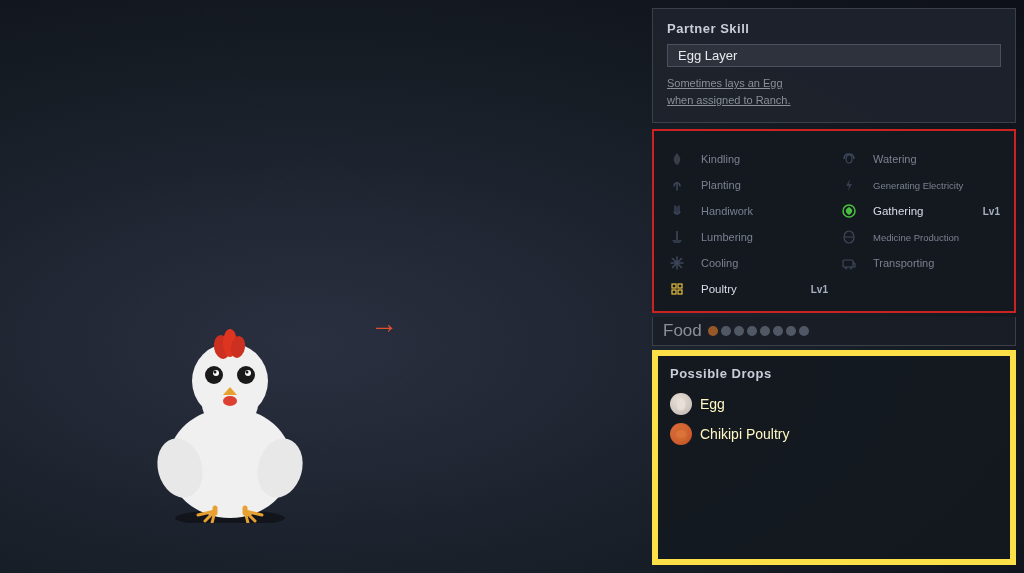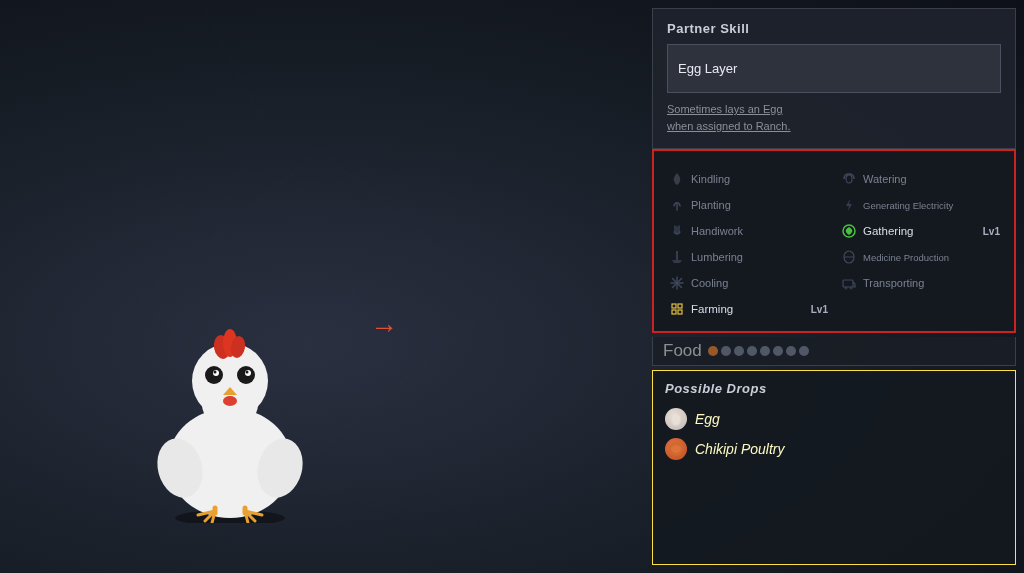--- a/index.html
+++ b/index.html
@@ -57,34 +57,35 @@
       flex-direction: column;
       gap: 0;
       padding: 8px 8px 8px 8px;
     }
 
     
     .partner-skill {
       background: rgba(30, 35, 45, 0.92);
       border: 1px solid #3a3f4a;
       padding: 12px 14px 14px;
+      margin-bottom: 6px;
     }
 
     .section-title {
       color: #c8cdd8;
       font-size: 13px;
       font-weight: bold;
       margin-bottom: 8px;
       letter-spacing: 0.5px;
     }
 
     .skill-name-box {
       background: rgba(50, 55, 65, 0.8);
       border: 1px solid #4a5060;
-      padding: 16px 10px;
+      padding: 3px 10px;
       color: #e8eaf0;
       font-size: 13px;
       margin-bottom: 8px;
     }
 
     .skill-desc {
       color: #8a9098;
       font-size: 11px;
       line-height: 1.5;
       text-decoration: underline;
@@ -102,21 +103,21 @@
     .work-grid {
       display: grid;
       grid-template-columns: 1fr 1fr;
       gap: 2px 4px;
       margin-top: 6px;
     }
 
     .work-item {
       display: flex;
       align-items: center;
-      gap: 5px;
+      gap: 15px;
       padding: 3px 4px;
       border-radius: 2px;
     }
 
     .work-item.active {
       
     }
 
     .work-icon {
       width: 18px;
@@ -187,24 +188,23 @@
       opacity: 0.7;
     }
 
     .food-dot.orange {
       background: #d07028;
     }
 
     
     .possible-drops {
       background: rgba(20, 25, 32, 0.92);
-      border: 1px solid #fde047;
+      border: 6px solid #fde047;
       padding: 10px 12px;
       flex: 1;
-      font-style: italic;
     }
 
     .drop-item {
       display: flex;
       align-items: center;
       gap: 8px;
       padding: 4px 0;
     }
 
     .drop-icon {
@@ -413,21 +413,21 @@
 
       <div class="work-item active">
         <div class="work-icon yellow">
           <svg width="16" height="16" viewBox="0 0 16 16">
               <rect x="3" y="3" width="4" height="4" fill="none" stroke="#e8c040" stroke-width="1.2"></rect>
               <rect x="9" y="3" width="4" height="4" fill="none" stroke="#e8c040" stroke-width="1.2"></rect>
               <rect x="3" y="9" width="4" height="4" fill="none" stroke="#e8c040" stroke-width="1.2"></rect>
               <rect x="9" y="9" width="4" height="4" fill="none" stroke="#e8c040" stroke-width="1.2"></rect>
             </svg>
         </div>
-        <span class="work-label active-label">Farming</span>
+        <span class="work-label active-label">Poultry</span>
         <span class="work-level">Lv1</span>
       </div>
 
     </div>
   </div>
 
   <div class="food-bar">
     <span class="food-label">Food</span>
     <div class="food-icons">
       <div class="food-dot orange"></div>

